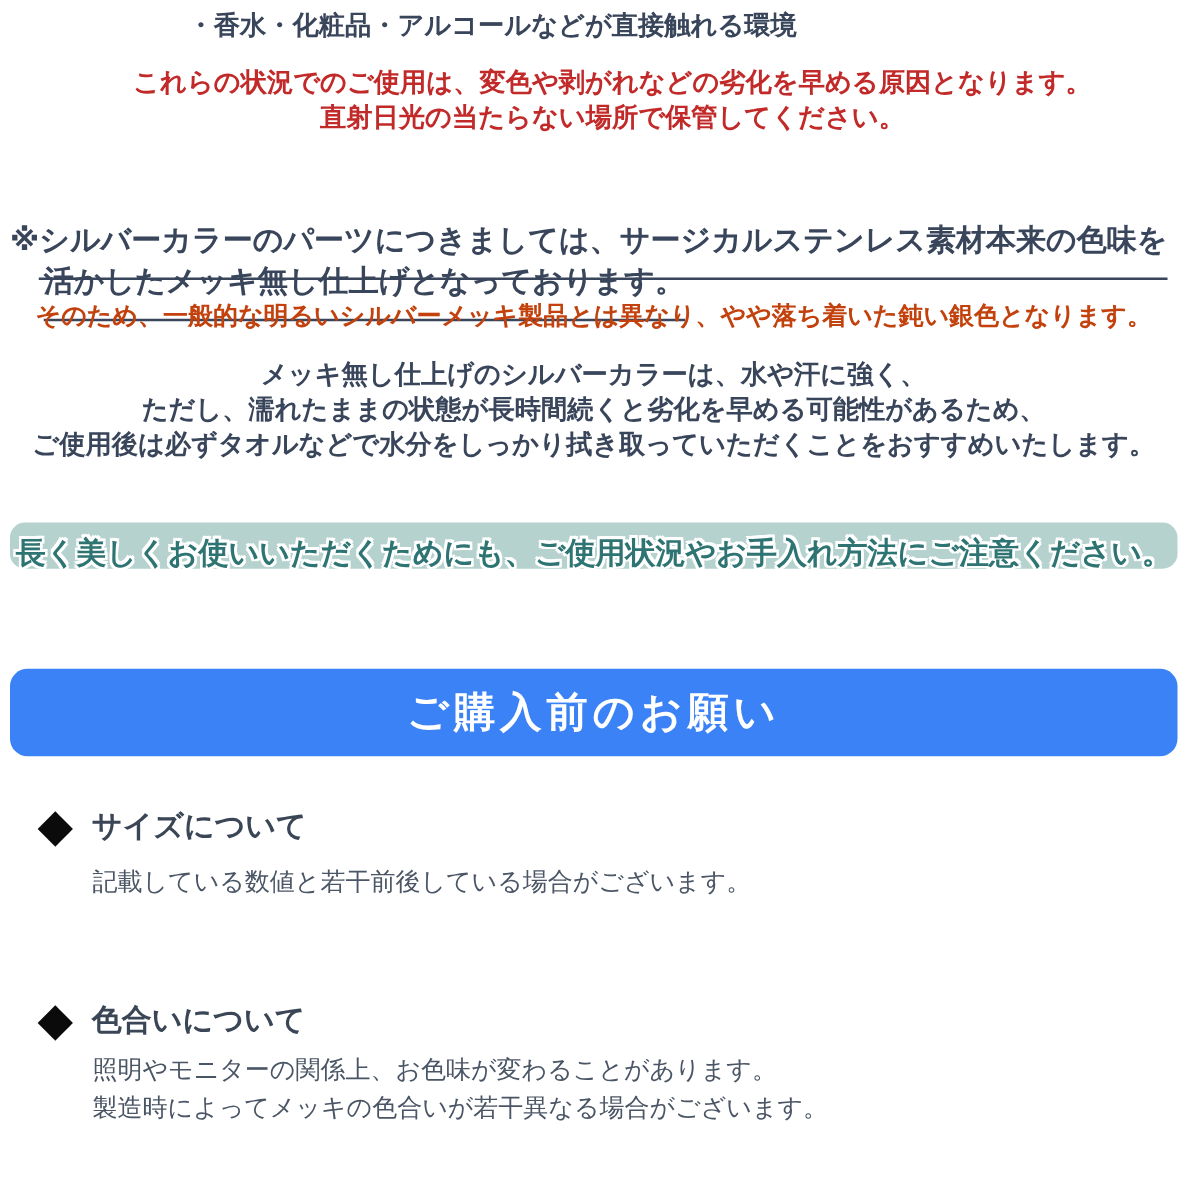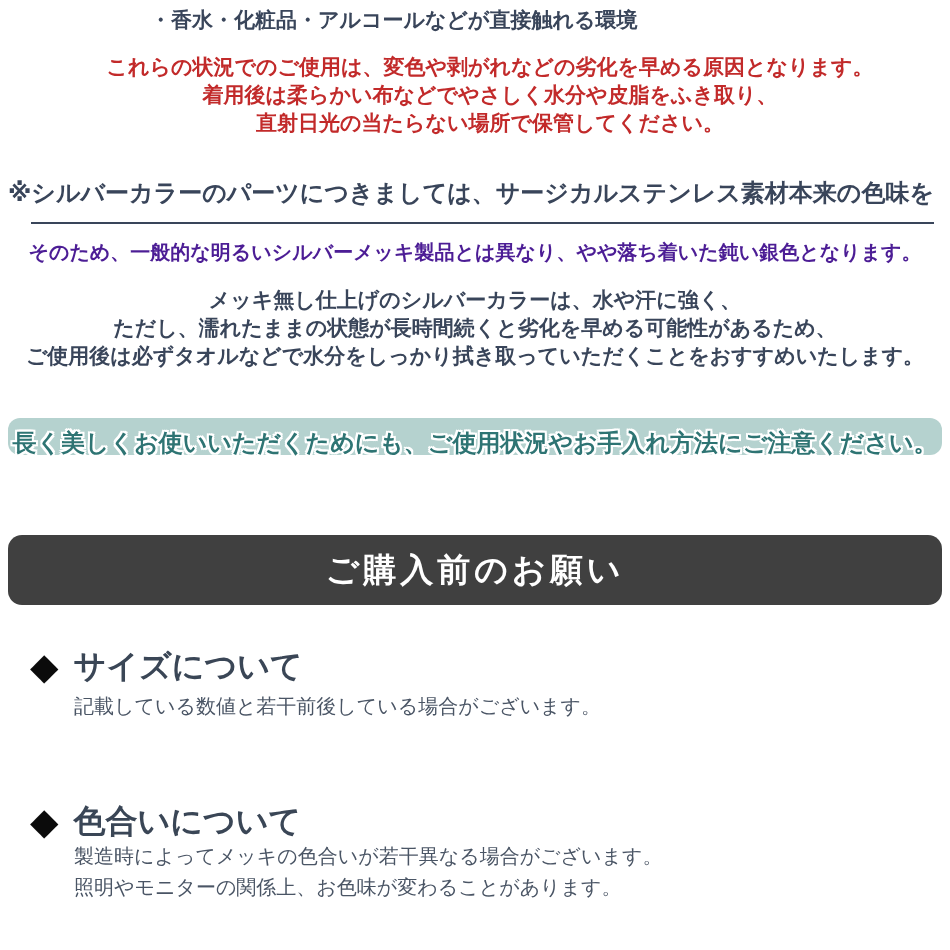--- a/index.html
+++ b/index.html
@@ -26,21 +26,21 @@
   
   .silver-note {
     top:176px; left:8px; right:8px;
     font-size:24px; font-weight:bold; color:#39455A; line-height:33px;
   }
   .silver-note .u { border-bottom:2px solid #39455A; padding-bottom:16px; }
   .silver-note .line2 { padding-left:27px; }
 
   .silver-detail {
     top:239px; text-align:center;
-    font-size:20px; font-weight:bold; color:#4c1d95;
+    font-size:20px; font-weight:bold; color:#c2410c;
   }
 
   
   .plating-block {
     top:286px; text-align:center;
     font-size:21px; font-weight:bold; color:#39455A; line-height:28px;
   }
 
   
   .highlight-banner {
@@ -51,57 +51,57 @@
     display:inline-block; font-size:24px; font-weight:bold;
     color:#2E7473; line-height:49px; white-space:nowrap;
     text-shadow:
       -2px -2px 0 #fff, 2px -2px 0 #fff, -2px 2px 0 #fff, 2px 2px 0 #fff,
       -2px 0 0 #fff, 2px 0 0 #fff, 0 -2px 0 #fff, 0 2px 0 #fff;
   }
 
   
   .purchase-header {
     top:535px; left:8px; right:8px; height:70px;
-    background:#404040; border-radius:14px; text-align:center;
+    background:#3b82f6; border-radius:14px; text-align:center;
     font-size:33px; font-weight:bold; color:#FFFFFF;
     line-height:70px; letter-spacing:4px;
   }
 
   
   .item-heading {
     position:absolute; left:30px;
     display:flex; align-items:center; gap:15px;
   }
   .diamond {
     font-size:37px; line-height:30px; color:#0B0B0B;
     font-family:"DejaVu Sans",sans-serif;
   }
-  .heading-text { font-size:32px; font-weight:bold; color:#3A4656; }
+  .heading-text { font-size:24px; font-weight:bold; color:#3A4656; }
   .item-body {
     position:absolute; left:74px;
     font-size:20px; color:#4A5565; line-height:31px;
   }
   .h-size  { top:645px; }
   .b-size  { top:691px; }
   .h-color { top:800px; }
   .b-color { top:841px; }
 </style>
 </head>
 <body>
 
 <div class="abs env-line">・香水・化粧品・アルコールなどが直接触れる環境</div>
 
 <div class="abs warning-block">
   <div>これらの状況でのご使用は、変色や剥がれなどの劣化を早める原因となります。</div>
-  <div>着用後は柔らかい布などでやさしく水分や皮脂をふき取り、</div>
   <div>直射日光の当たらない場所で保管してください。</div>
 </div>
 
 <div class="abs silver-note">
   <div><span>※</span><span class="u">シルバーカラーのパーツにつきましては、サージカルステンレス素材本来の色味を</span></div>
+  <div class="line2"><span class="u">活かしたメッキ無し仕上げとなっております。</span></div>
 </div>
 
 <div class="abs silver-detail">そのため、一般的な明るいシルバーメッキ製品とは異なり、やや落ち着いた鈍い銀色となります。</div>
 
 <div class="abs plating-block">
   <div>メッキ無し仕上げのシルバーカラーは、水や汗に強く、</div>
   <div>ただし、濡れたままの状態が長時間続くと劣化を早める可能性があるため、</div>
   <div>ご使用後は必ずタオルなどで水分をしっかり拭き取っていただくことをおすすめいたします。</div>
 </div>
 
@@ -117,15 +117,15 @@
 </div>
 <div class="item-body b-size">
   <div>記載している数値と若干前後している場合がございます。</div>
 </div>
 
 <div class="item-heading h-color">
   <span class="diamond">◆</span>
   <span class="heading-text">色合いについて</span>
 </div>
 <div class="item-body b-color">
+  <div>照明やモニターの関係上、お色味が変わることがあります。</div>
   <div>製造時によってメッキの色合いが若干異なる場合がございます。</div>
-  <div>照明やモニターの関係上、お色味が変わることがあります。</div>
 </div>
 
 </body></html>

